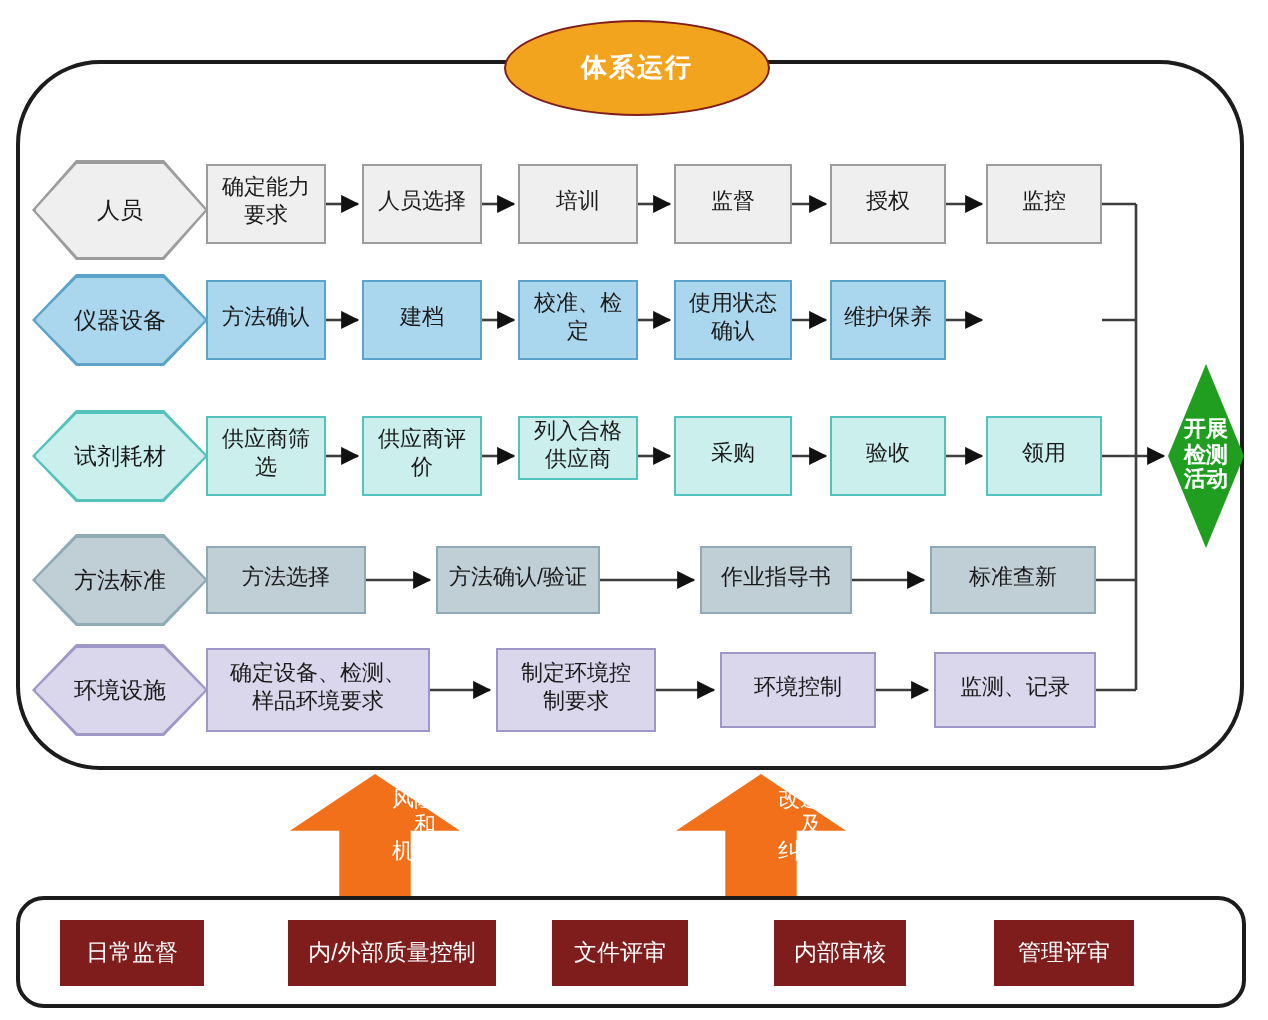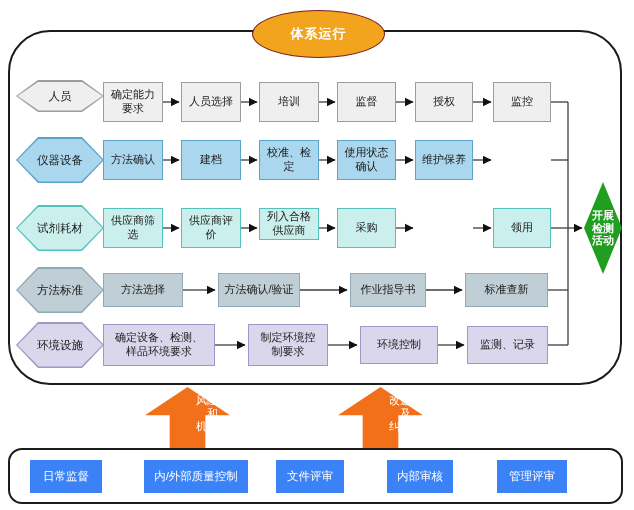--- a/index.html
+++ b/index.html
@@ -33,21 +33,21 @@
   .hb5{background:#9E98C6}.hf5{background:#DAD7EC}
   .diamond{position:absolute;left:584px;top:182px;width:38px;height:92px;}
   .dia-sh{position:absolute;inset:0;clip-path:polygon(50% 0,100% 50%,50% 100%,0 50%);background:#1F9E20;}
   .dia-tx{position:absolute;inset:0;display:flex;align-items:center;justify-content:center;
           color:#fff;font-size:11px;font-weight:bold;line-height:1.15;text-align:center;white-space:pre-line;}
   .up-arrow{position:absolute;width:85px;height:63px;}
   .ua-sh{position:absolute;inset:0;background:#F2701A;
          clip-path:polygon(50% 0,100% 45%,71% 45%,71% 100%,29% 100%,29% 45%,0 45%);}
   .ua-tx{position:absolute;left:0;right:12px;top:7px;color:#fff;font-size:11px;line-height:1.2;
          text-align:right;white-space:pre-line;}
-  .obox{position:absolute;top:460px;height:33px;background:#3b82f6;color:#fff;display:flex;
+  .obox{position:absolute;top:460px;height:33px;background:#7f1d1d;color:#fff;display:flex;
         align-items:center;justify-content:center;font-size:11.5px;text-align:center;}
 </style>
 </head>
 <body>
 
 <div id="canvas">
 
   <div class="main-frame"></div>
 
   <svg class="wires" viewBox="0 0 634 510">
@@ -90,21 +90,21 @@
       <line x1="548" y1="345" x2="568" y2="345"></line>
 
       <line x1="568" y1="102" x2="568" y2="345"></line>
     </g>
   </svg>
 
   <div class="ellipse">
     <span>体系运行</span>
   </div>
 
-  <div class="hex" style="left:16px;top:80px;width:88px;height:32px">
+  <div class="hex" style="left:16px;top:80px;width:88px;height:50px">
     <div class="hex-b hb1"></div>
     <div class="hex-f hf1">人员</div>
   </div>
   <div class="box r1" style="left:103px;top:82px;width:60px;height:40px">确定能力要求</div>
   <div class="box r1" style="left:181px;top:82px;width:60px;height:40px">人员选择</div>
   <div class="box r1" style="left:259px;top:82px;width:60px;height:40px">培训</div>
   <div class="box r1" style="left:337px;top:82px;width:59px;height:40px">监督</div>
   <div class="box r1" style="left:415px;top:82px;width:58px;height:40px">授权</div>
   <div class="box r1" style="left:493px;top:82px;width:58px;height:40px">监控</div>
 
@@ -119,20 +119,21 @@
   <div class="box r2" style="left:415px;top:140px;width:58px;height:40px">维护保养</div>
 
   <div class="hex" style="left:16px;top:205px;width:88px;height:46px">
     <div class="hex-b hb3"></div>
     <div class="hex-f hf3">试剂耗材</div>
   </div>
   <div class="box r3" style="left:103px;top:208px;width:60px;height:40px">供应商筛选</div>
   <div class="box r3" style="left:181px;top:208px;width:60px;height:40px">供应商评价</div>
   <div class="box r3" style="left:259px;top:208px;width:60px;height:32px">列入合格供应商</div>
   <div class="box r3" style="left:337px;top:208px;width:59px;height:40px">采购</div>
+  <div class="box r3" style="left:415px;top:208px;width:58px;height:40px">验收</div>
   <div class="box r3" style="left:493px;top:208px;width:58px;height:40px">领用</div>
 
   <div class="hex" style="left:16px;top:267px;width:88px;height:46px">
     <div class="hex-b hb4"></div>
     <div class="hex-f hf4">方法标准</div>
   </div>
   <div class="box r4" style="left:103px;top:273px;width:80px;height:34px">方法选择</div>
   <div class="box r4" style="left:218px;top:273px;width:82px;height:34px">方法确认/验证</div>
   <div class="box r4" style="left:350px;top:273px;width:76px;height:34px">作业指导书</div>
   <div class="box r4" style="left:465px;top:273px;width:83px;height:34px">标准查新</div>

